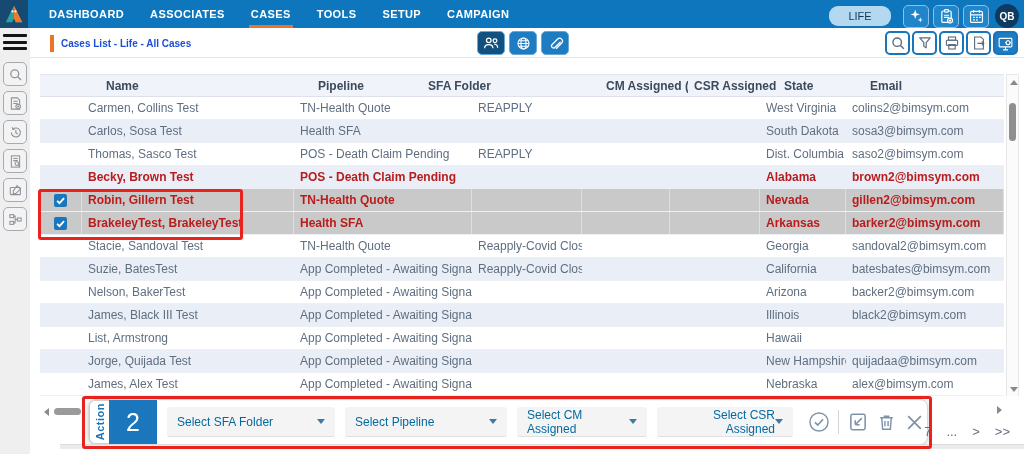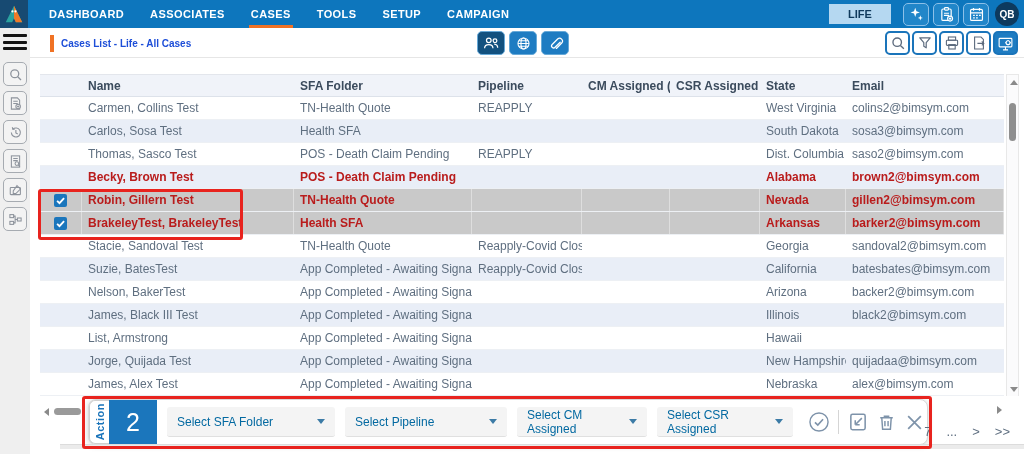--- a/index.html
+++ b/index.html
@@ -1,27 +1,27 @@
 <!DOCTYPE html>
 <html><head>
 <meta charset="utf-8">
 <style>
   * { box-sizing: border-box; margin: 0; padding: 0; }
   html,body { width:1024px; height:454px; }
   body { position:relative; font-family:"Liberation Sans",sans-serif; background:#fff; overflow:hidden; }
   svg { display:block; }
 
   
-  .topnav { position:absolute; top:0; left:0; right:0; height:28px; background:#0d76bd; display:flex; align-items:center; z-index:5; }
+  .topnav { position:absolute; top:0; left:0; right:0; height:28px; background:#0d76bd; display:flex; align-items:flex-end; z-index:5; }
   .logo { width:28px; height:28px; background:#174a72; display:flex; align-items:center; justify-content:center; flex:0 0 28px; cursor:pointer; }
   .navitems { display:flex; height:100%; margin-left:8px; }
   .navitem { position:relative; display:flex; align-items:center; padding:0 13px; color:#fff; font-size:11px; font-weight:bold; letter-spacing:.4px; cursor:pointer; }
   .navitem.active::after { content:""; position:absolute; left:11px; right:11px; bottom:0; height:3px; background:#f07224; }
   .topnav-right { margin-left:auto; display:flex; align-items:center; gap:4px; padding-right:5px; }
-  .life-btn { width:62px; height:20px; background:#b5d8f1; color:#0f3a5d; font-size:11px; font-weight:bold; display:flex; align-items:center; justify-content:center; border-radius:0; margin-right:8px; cursor:pointer; }
+  .life-btn { width:62px; height:20px; background:#b5d8f1; color:#0f3a5d; font-size:11px; font-weight:normal; display:flex; align-items:center; justify-content:center; border-radius:9px; margin-right:8px; cursor:pointer; }
   .tn-btn { width:26px; height:23px; background:#2186c9; border:1px solid #8cc0e8; border-radius:5px; color:#fff; display:flex; align-items:center; justify-content:center; cursor:pointer; }
   .qb { width:24px; height:24px; border-radius:50%; background:#0d3a5e; color:#fff; font-size:10px; font-weight:bold; display:flex; align-items:center; justify-content:center; margin-left:2px; cursor:pointer; }
 
   
   .subheader { position:absolute; top:28px; left:30px; right:0; height:30px; background:#fff; border-bottom:1px solid #e6e6e6; z-index:4; }
   .page-title { position:absolute; left:20px; top:7px; display:flex; align-items:center; font-size:10px; font-weight:bold; color:#1d4ed8; }
   .page-title::before { content:""; width:4px; height:17px; background:#f07224; margin-right:7px; }
   .mid-icons { position:absolute; left:447px; top:3px; display:flex; gap:4px; }
   .mid-btn { width:28px; height:24px; border-radius:5px; border:1px solid #66a9d8; background:#1e7cc2; color:#fff; display:flex; align-items:center; justify-content:center; cursor:pointer; }
   .mid-btn.first { background:#12517f; }
@@ -32,21 +32,21 @@
   
   .sidebar { position:absolute; top:28px; left:0; width:30px; bottom:0; background:#efefef; z-index:4; }
   .hamburger { width:24px; margin:6px auto 12px auto; cursor:pointer; }
   .hamburger div { height:3px; background:#141414; margin:3.5px 0; border-radius:1px; }
   .sb-btn { width:24px; height:24px; border:1px solid #a6abb1; border-radius:5px; margin:5px auto; color:#8d939c; display:flex; align-items:center; justify-content:center; background:#f3f3f3; cursor:pointer; }
 
   
   .main { position:absolute; left:30px; top:58px; right:0; height:340px; background:#fff; }
   .grid { position:absolute; left:10px; top:16px; width:964px; }
   .trow { display:flex; align-items:center; height:23px; border-bottom:1px solid #edf0f4; font-size:12px; }
-  .trow.head { background:#f0f3f9; border-top:1px solid #e3e6ec; border-bottom:1px solid #dde2ea; }
+  .trow.head { background:#f0f3f9; border-top:1px solid #e3e6ec; border-bottom:1px solid #dde2ea;padding-left:18px; }
   .trow.head .cell { color:#3b4b5d; font-weight:bold; }
   .cell { padding-left:6px; color:#5f6f80; white-space:nowrap; overflow:hidden; height:100%; display:flex; align-items:center; }
   .c0{ width:42px; } .c1{ width:212px; } .c2{ width:178px; } .c3{ width:110px; }
   .c4{ width:88px; } .c5{ width:90px; } .c6{ width:86px; } .c7{ flex:1; }
   .row { cursor:pointer; }
   .row:nth-of-type(even) { background:#e9eef7; }
   .row.bold .cell { font-weight:bold; color:#b91c1c; }
   .row.selected { background:#c9c9c9; }
   .row.selected .cell { border-right:1px solid #dedede; }
   .cb { width:13px; height:13px; margin-left:8px; border-radius:2px; visibility:hidden; display:flex; align-items:center; justify-content:center; cursor:pointer; }
@@ -63,21 +63,21 @@
   .bottombar { position:absolute; left:30px; right:0; top:396px; height:53px; background:#fff; }
   .tri.left  { left:14px; top:12px;  border-top:4px solid transparent; border-bottom:4px solid transparent; border-right:5px solid #8a8a8a; }
   .tri.right { right:22px; top:10px; border-top:4px solid transparent; border-bottom:4px solid transparent; border-left:5px solid #8a8a8a; }
   .hthumb { position:absolute; left:24px; top:12px; width:27px; height:7px; background:#9a9a9a; border-radius:4px; cursor:pointer; }
   .action-panel { position:absolute; left:58px; top:3px; width:840px; height:46px; background:#fff; border:1px solid #d8d8d8; border-radius:8px; box-shadow:0 1px 6px rgba(0,0,0,.18); display:flex; align-items:center; }
   .action-tab { width:20px; height:44px; border:1px solid #cfcfcf; border-right:none; border-radius:6px 0 0 6px; display:flex; align-items:center; justify-content:center; background:#fff; flex:0 0 20px; }
   .action-tab span { writing-mode:vertical-rl; transform:rotate(180deg); font-size:11px; font-weight:bold; color:#1a74ba; letter-spacing:.5px; }
   .count-box { width:48px; height:44px; background:#1b76bc; color:#fff; font-size:25px; display:flex; align-items:center; justify-content:center; flex:0 0 48px; }
   .dd { height:30px; background:#f4f4f4; border-bottom:1px solid #e0e0e0; border-radius:3px; display:flex; align-items:center; padding:0 10px; color:#0369a1; font-size:12px; margin-left:10px; cursor:pointer; }
   .dd:nth-of-type(1){ width:168px; } .dd:nth-of-type(2){ width:162px; }
-  .dd:nth-of-type(3){ width:130px; } .dd:nth-of-type(4){ width:136px; }
+  .dd:nth-of-type(3){ width:130px; } .dd:nth-of-type(4){ width:136px;text-align:right; }
   .caret { margin-left:auto; width:0; height:0; border-left:4.5px solid transparent; border-right:4.5px solid transparent; border-top:5px solid #3c7ba6; }
   .ab-icons { display:flex; align-items:center; margin-left:12px; color:#7e93aa; }
   .ab-btn { width:28px; height:30px; display:flex; align-items:center; justify-content:center; cursor:pointer; color:#7e93aa; }
   .ab-div { width:1px; height:24px; background:#d5d5d5; margin:0 5px; }
   .pagination { position:absolute; right:14px; top:28px; display:flex; gap:15px; font-size:13px; color:#5f6f80; }
   .pagination span { cursor:pointer; }
   .bottomstrip { position:absolute; left:30px; right:0; bottom:0; height:5px; background:#ebebeb; border-top:1px solid #dcdcdc; }
 
   
   .hl { position:absolute; border:3px solid #e8231e; border-radius:3px; pointer-events:none; z-index:40; }
@@ -256,22 +256,22 @@
       <path d="M7.5 5.5h2v9h-2M9.5 10h3"></path>
     </svg>
   </div>
 </div>
 
 <div class="main">
   <div class="grid">
     <div class="trow head">
       <div class="cell c0"></div>
       <div class="cell c1">Name</div>
+      <div class="cell c3">Pipeline</div>
       <div class="cell c2">SFA Folder</div>
-      <div class="cell c3">Pipeline</div>
       <div class="cell c4">CM Assigned (P)</div>
       <div class="cell c5">CSR Assigned (P)</div>
       <div class="cell c6">State</div>
       <div class="cell c7">Email</div>
     </div>
     <div>
 
         <div class="trow row">
           <div class="cell c0">
             <div class="cb">

